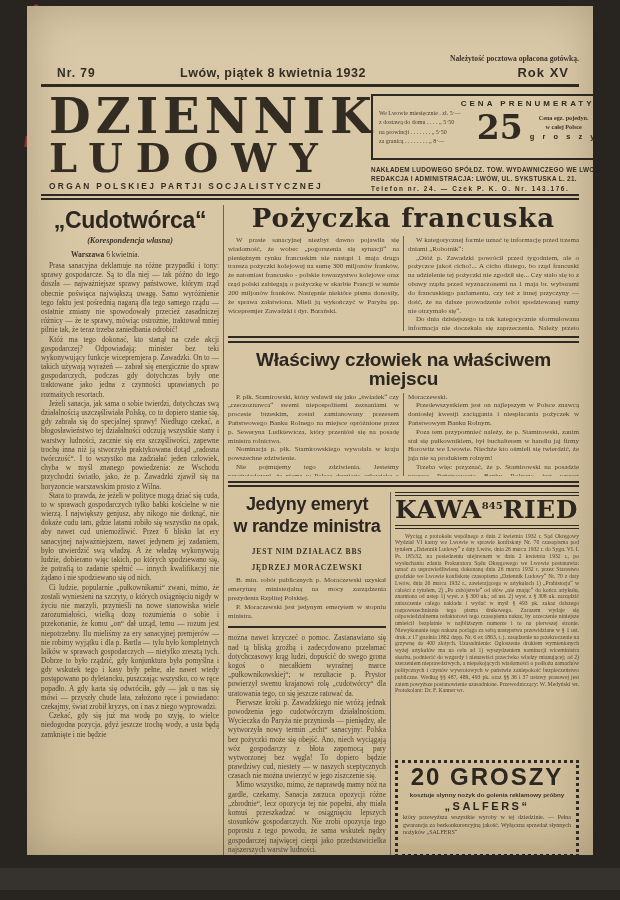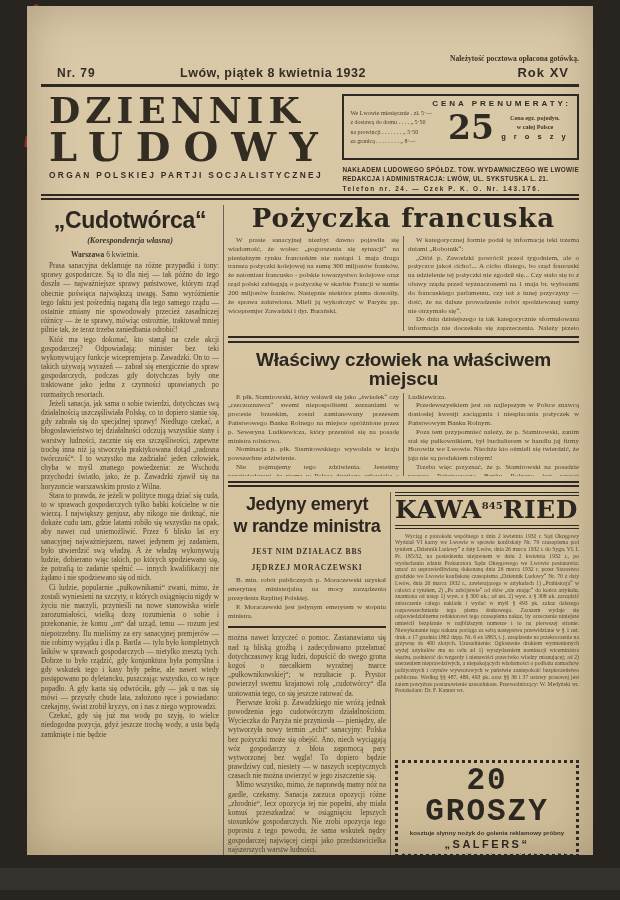--- a/index.html
+++ b/index.html
@@ -17,21 +17,21 @@
   .hdr-nr{font:bold 12px "Liberation Sans",sans-serif;color:#332d25;margin-left:16px;width:110px;letter-spacing:1px;}
   .hdr-date{flex:1;text-align:center;font:bold 12.5px "Liberation Sans",sans-serif;color:#332d25;letter-spacing:.5px;}
   .hdr-right{width:200px;text-align:right;}
   .hdr-post{font:bold 7.6px "Liberation Serif",serif;color:#3a332a;margin-bottom:2px;}
   .hdr-year{font:bold 13px "Liberation Sans",sans-serif;color:#332d25;padding-right:10px;letter-spacing:1px;}
   .rule1{height:2.5px;background:#2e2a23;margin-top:4px;}
 
   
   .masthead{display:flex;margin-top:7px;height:94px;}
   .mast-left{width:322px;padding-left:8px;}
-  .mast-t1{font-family:"DejaVu Serif",serif;font-weight:bold;font-size:36px;line-height:.92;letter-spacing:5px;color:#332c22;}
+  .mast-t1{font-family:"DejaVu Serif",serif;font-weight:bold;font-size:48px;line-height:.92;letter-spacing:5px;color:#332c22;}
   .mast-t2{font-family:"DejaVu Serif",serif;font-weight:bold;font-size:40px;line-height:1.0;letter-spacing:13px;color:#332c22;}
   .mast-sub{font:bold 8.4px "Liberation Sans",sans-serif;letter-spacing:2.3px;color:#332d25;margin-top:3px;}
   .mast-right{flex:1;}
   .price-box{border:2px solid #2e2a23;height:56px;padding:3px 6px;box-sizing:content-box;}
   .pb-title{text-align:right;font:bold 8px "Liberation Sans",sans-serif;letter-spacing:3px;color:#2f2a22;}
   .pb-body{display:flex;align-items:center;margin-top:1px;}
   .pb-rows{flex:1;}
   .pb-row{font:6px/1.6 "Liberation Serif",serif;white-space:nowrap;color:#453d31;}
   .pb-big{font-family:"DejaVu Serif",serif;font-weight:bold;font-size:33px;line-height:1;color:#2f2a22;margin:0 5px;}
   .pb-right{width:72px;text-align:center;}
@@ -66,21 +66,21 @@
   .em-sub{font:bold 7.6px "Liberation Serif",serif;text-align:center;letter-spacing:.8px;color:#3a332a;margin-top:10px;line-height:1.35;}
   .em-body{margin-top:3px;}
   .em-body .bodyp{font-size:7px;}
   .thinrule{border-top:2px solid #2e2a23;margin:6px 0 5px;}
   .right-col{flex:1;display:flex;flex-direction:column;overflow:hidden;}
   .kawa-rule{border-top:1px solid #2e2a23;border-bottom:1px solid #2e2a23;height:2px;}
   .kawa-title{font-family:"DejaVu Serif",serif;font-weight:bold;font-size:25px;text-align:center;color:#2c2720;line-height:1.15;letter-spacing:.5px;}
   .kawa-title sup{font-size:10px;letter-spacing:0;vertical-align:super;}
   .protocol{font:5.7px/1.18 "Liberation Serif",serif;text-align:justify;color:#4d453a;height:218px;overflow:hidden;margin-top:4px;text-indent:10px;}
   .salfers{border:3px dotted #2f2a23;margin-top:4px;padding:2px 5px;text-align:center;flex:1;overflow:hidden;}
-  .s-title{font-family:Liberation Mono, monospace;font-weight:bold;font-size:31px;line-height:1;letter-spacing:2px;color:#2c2720;}
+  .s-title{font-family:Liberation Sans, sans-serif;font-weight:bold;font-size:24px;line-height:1;letter-spacing:2px;color:#2c2720;}
   .s-line1{font:bold 6.2px "Liberation Sans",sans-serif;color:#3a332a;margin-top:2px;}
   .s-brand{font:bold 11px "Liberation Sans",sans-serif;letter-spacing:2.5px;color:#2c2720;margin-top:2px;}
   .s-line2{font:6px/1.2 "Liberation Serif",serif;text-align:justify;color:#45"3d31";color:#453d31;margin-top:2px;}
 </style>
 </head>
 <body>
 
 <div class="scan">
   <div class="red-mark1"></div>
   <div class="red-mark2"></div>
@@ -151,40 +151,40 @@
       <div class="right-region">
 
         <div class="sec-poz">
           <div class="poz-title">Pożyczka francuska</div>
           <div class="twocol">
             <div class="tc">
               <p class="bodyp">W prasie sanacyjnej niezbyt dawno pojawiła się wiadomość, że wobec „pogorszenia się sytuacji“ na pieniężnym rynku francuskim nie nastąpi 1 maja druga transza pożyczki kolejowej na sumę 300 miljonów franków, że natomiast francusko - polskie towarzystwo kolejowe oraz rząd polski zabiegają o pożyczkę w skarbie Francji w sumie 200 miljonów franków. Następnie niektóre pisma donosiły, że sprawa załatwiona. Mieli ją wykończyć w Paryżu pp. wicepremjer Zawadzki i dyr. Barański.</p>
             </div>
             <div class="vdiv"></div>
             <div class="tc">
-              <p class="bodyp">W kategorycznej formie podał tę informację teki trzema dniami „Robotnik“:</p>
+              <p class="bodyp">W kategorycznej formie uznać tę informację przed trzema dniami „Robotnik“:</p>
               <p class="bodyp">„Otóż p. Zawadzki powrócił przed tygodniem, ale o pożyczce jakoś cicho!... A cicho dlatego, bo rząd francuski na udzielenie tej pożyczki nie zgodził się... Czy stało się to z obawy rządu przed wyznaczonemi na 1 maja br. wyborami do francuskiego parlamentu, czy też z innej przyczyny — dość, że na dalsze prowadzenie robót spodziewanej sumy nie otrzymało się“.</p>
               <p class="bodyp">Do dnia dzisiejszego ta tak kategorycznie sformułowana informacja nie doczekała się zaprzeczenia. Należy przeto uznać ją za definitywną.</p>
             </div>
           </div>
         </div>
 
         <div class="rule2 mid"></div>
 
         <div class="sec-wla">
           <div class="wla-title">Właściwy człowiek na właściwem miejscu</div>
           <div class="twocol">
             <div class="tc">
               <p class="bodyp">P. płk. Stamirowski, który wsławił się jako „świadek“ czy „rzeczoznawca“ swemi niepospolitemi zeznaniami w procesie brzeskim, został zamianowany prezesem Państwowego Banku Rolnego na miejsce opróżnione przez p. Seweryna Ludkiewicza, który przeniósł się na posadę ministra rolnictwa.</p>
               <p class="bodyp">Nominacja p. płk. Stamirowskiego wywołała w kraju powszechne zdziwienie.</p>
               <p class="bodyp">Nie pojmujemy tego zdziwienia. Jesteśmy przeświadczeni, że niema w Polsce drugiego człowieka o takich kwalifikacjach na stanowisko prezesa Państwowego Banku Rolnego, jak właśnie p. płk.</p>
             </div>
             <div class="vdiv"></div>
             <div class="tc">
-              <p class="bodyp" style="text-indent:0">Ludkiewicza.</p>
+              <p class="bodyp" style="text-indent:0">Moraczewski.</p>
               <p class="bodyp">Przedewszystkiem jest on najlepszym w Polsce znawcą doniosłej kwestji zaciągania i niespłacania pożyczek w Państwowym Banku Rolnym.</p>
               <p class="bodyp">Poza tem przypomnieć należy, że p. Stamirowski, zanim stał się pułkownikiem, był buchalterem w handlu jaj firmy Horowitz we Lwowie. Niechże kto ośmieli się twierdzić, że jaja nie są produktem rolnym!</p>
               <p class="bodyp">Trzeba więc przyznać, że p. Stamirowski na posadzie prezesa Państwowego Banku Rolnego jest wprost wymarzonym „właściwym człowiekiem na właściwem miejscu“.</p>
             </div>
           </div>
         </div>
 
         <div class="rule2 mid"></div>
 
         <div class="bottom">

